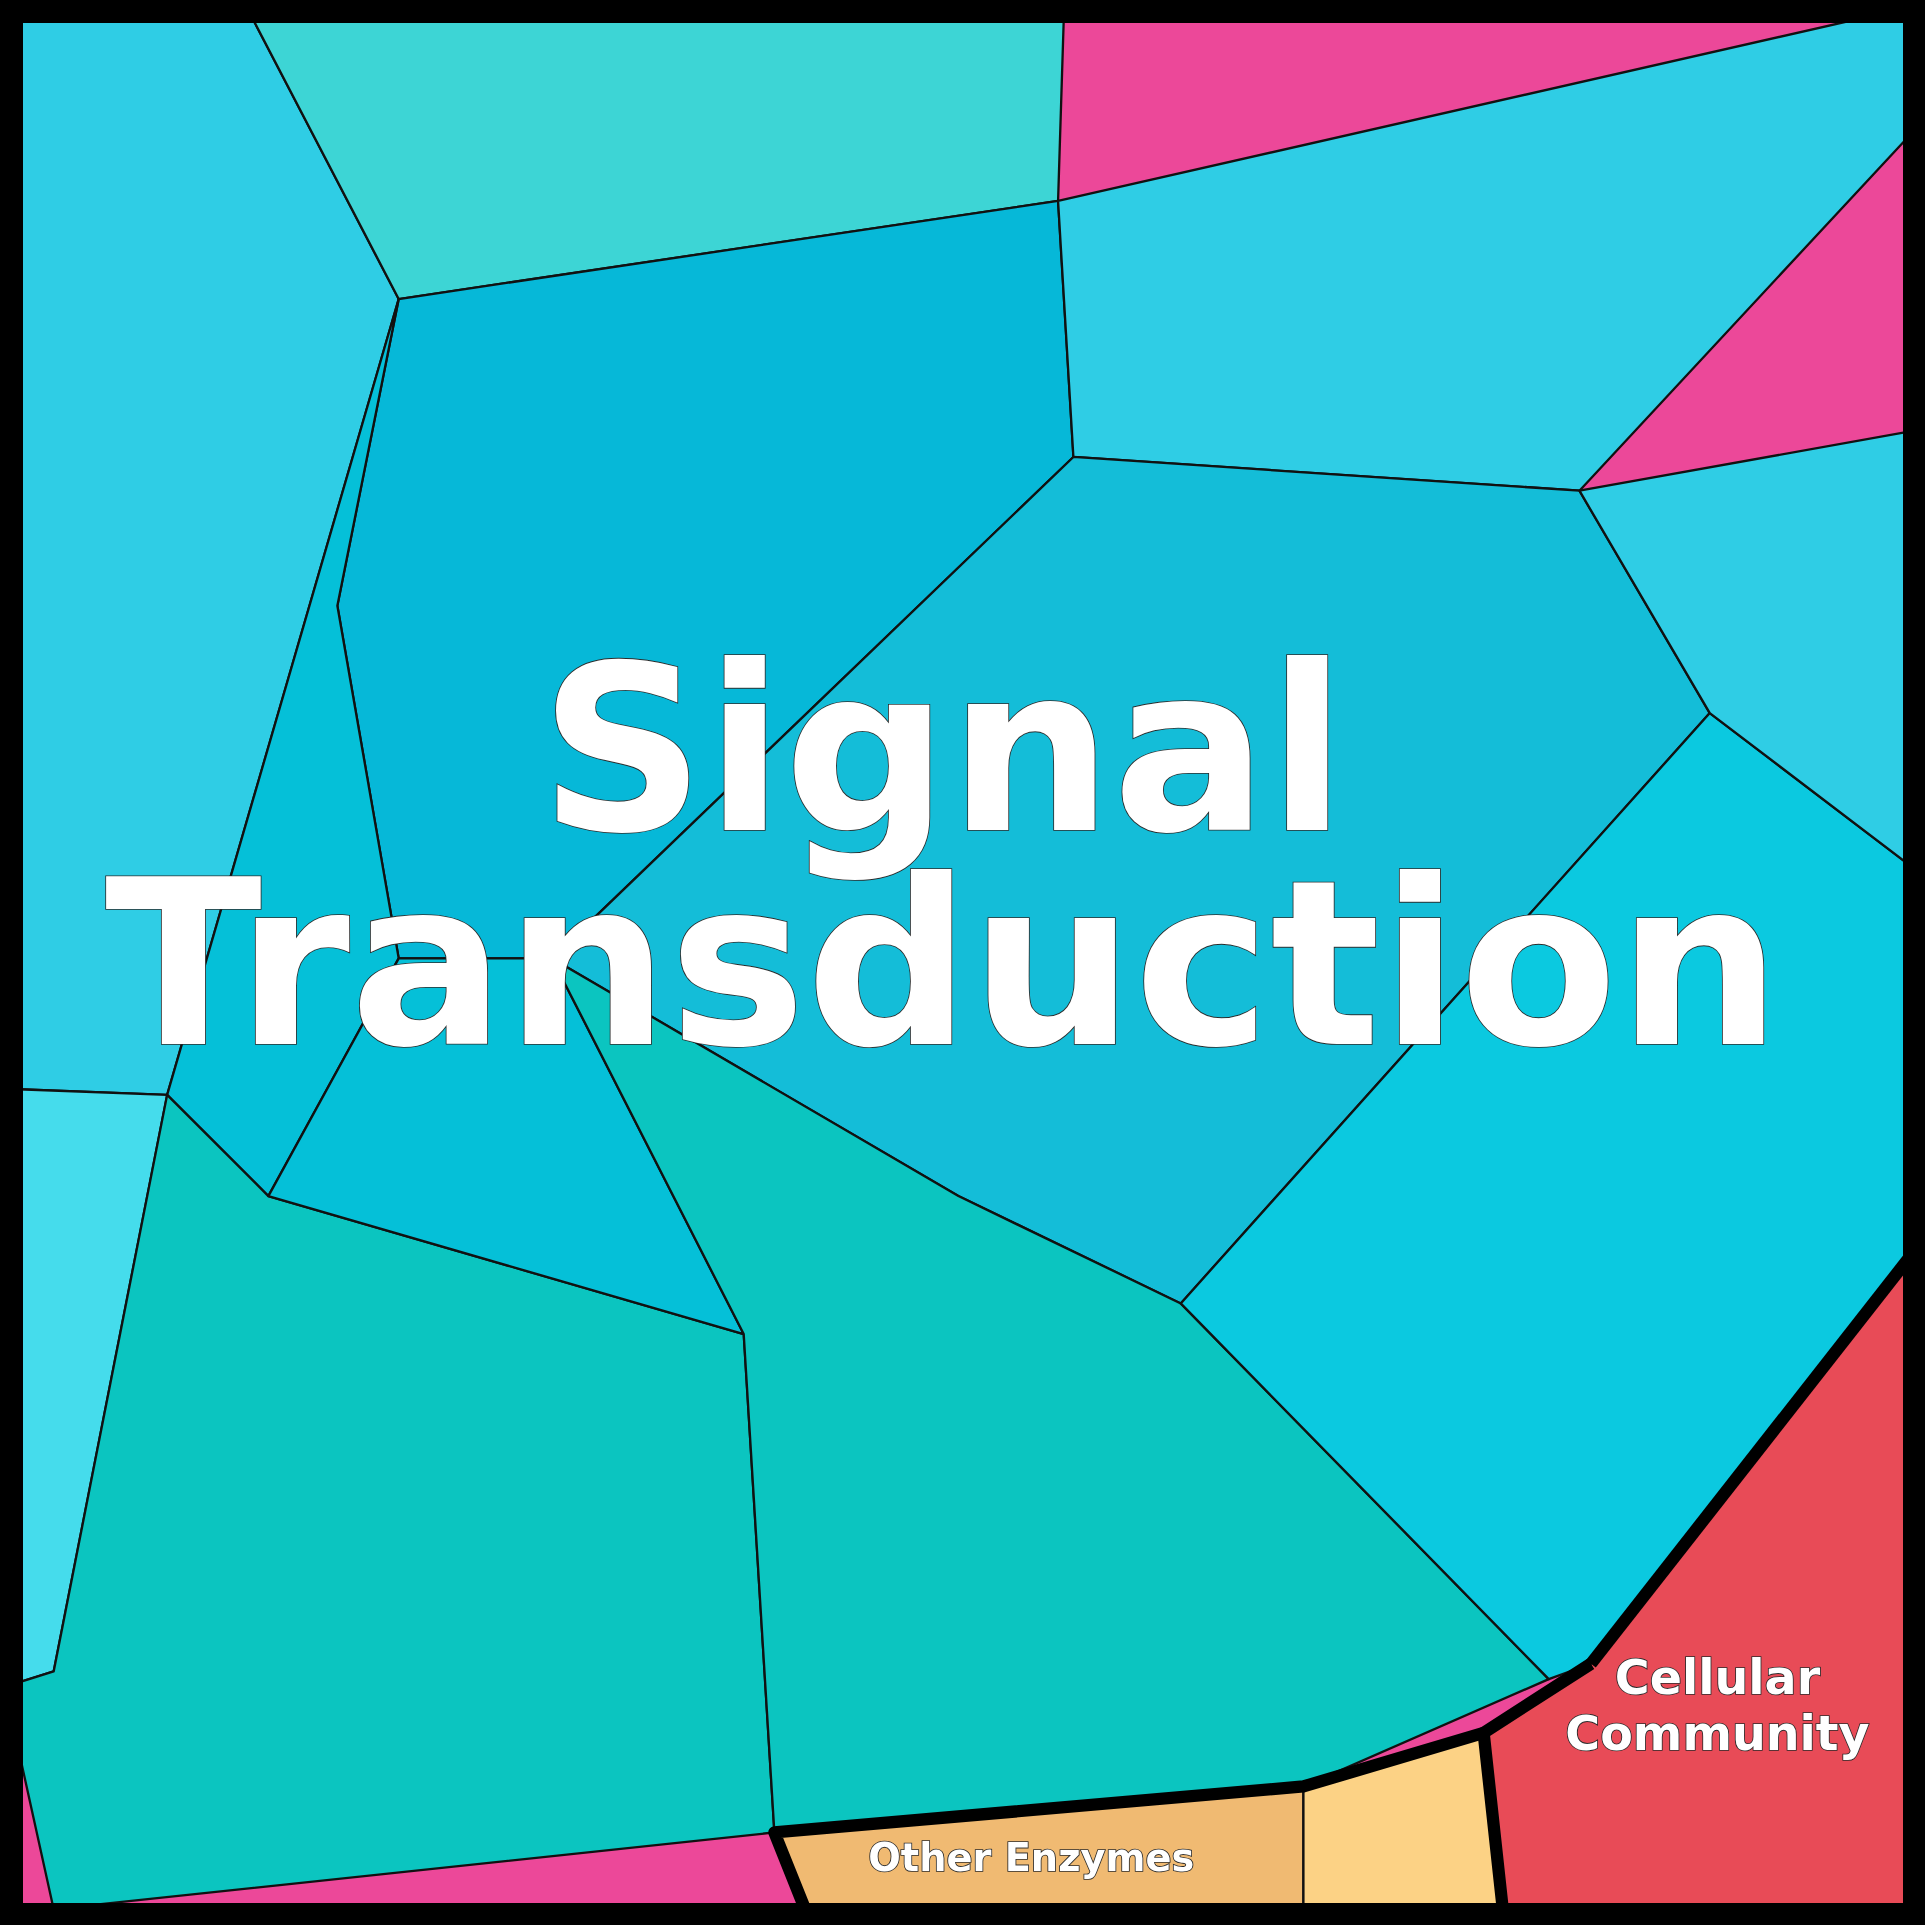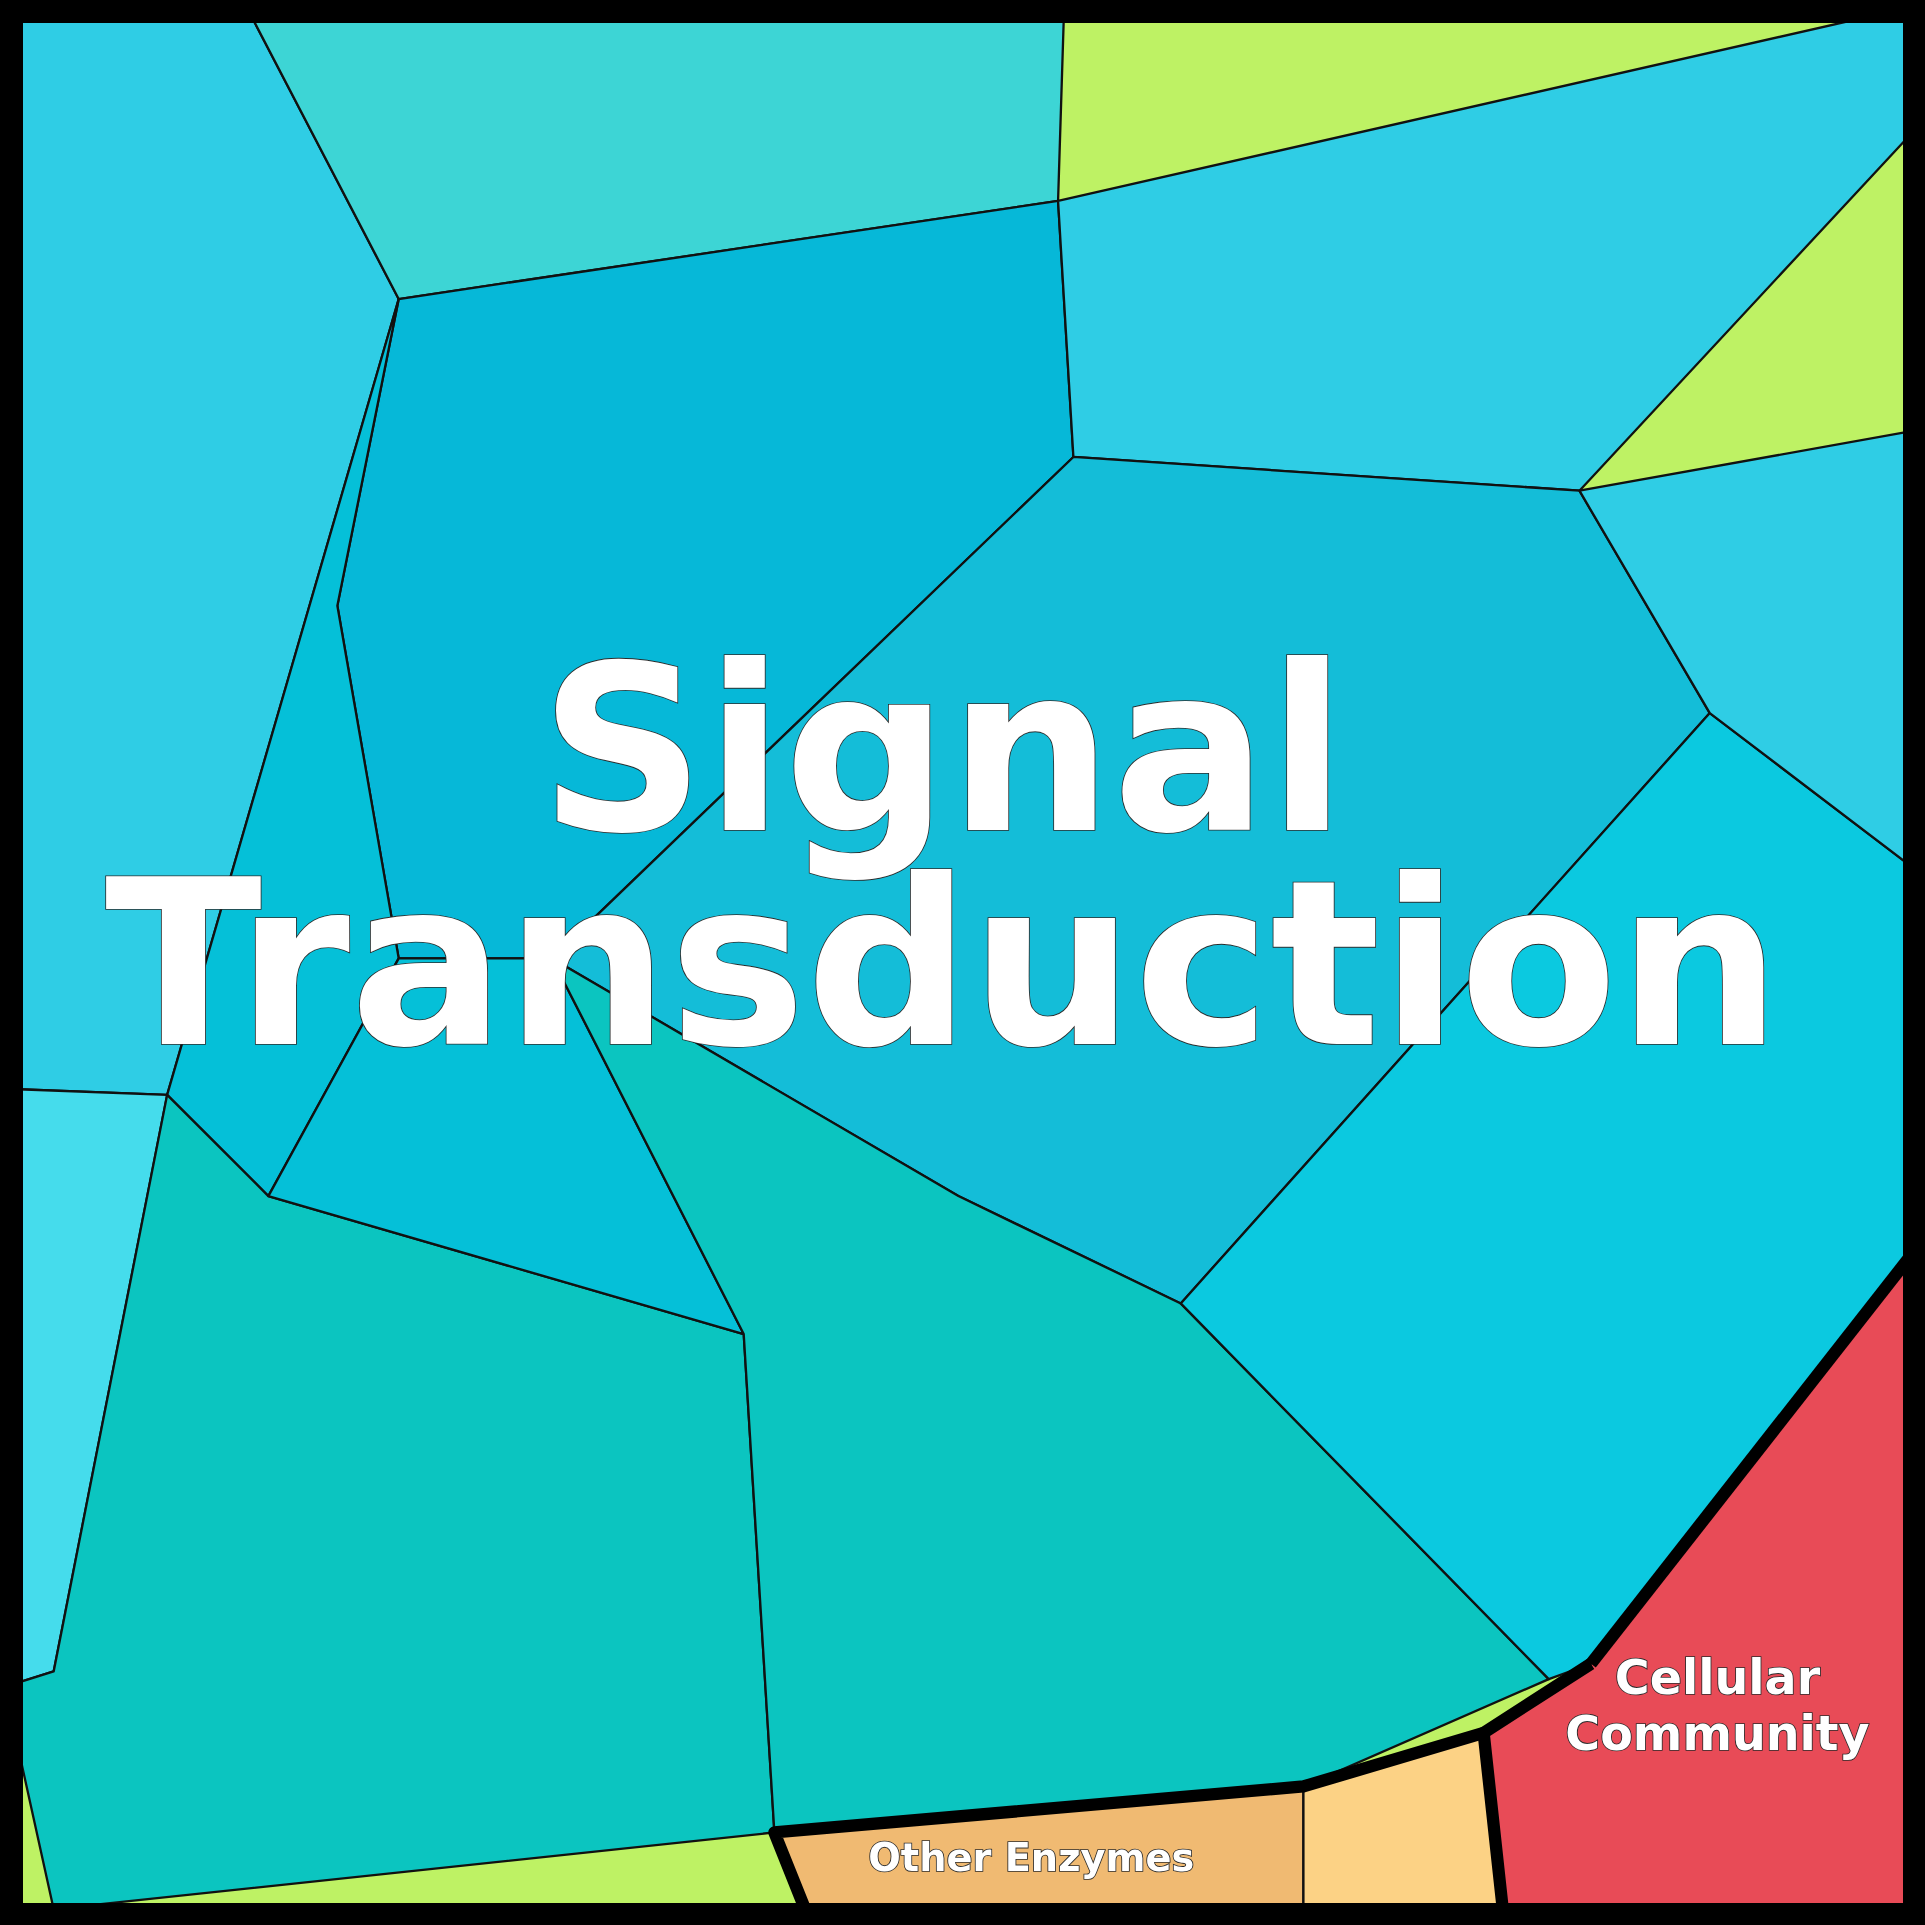--- a/index.html
+++ b/index.html
@@ -4,21 +4,21 @@
 <style>
   html, body {
     margin: 0;
     padding: 0;
     background: #000000;
   }
   #stage {
     position: relative;
     width: 1926px;
     height: 1926px;
-    background: #bef264;
+    background: #ec4899;
     overflow: hidden;
     font-family: "DejaVu Sans", sans-serif;
   }
   #voronoi {
     position: absolute;
     inset: 0;
     width: 1926px;
     height: 1926px;
     display: block;
   }

